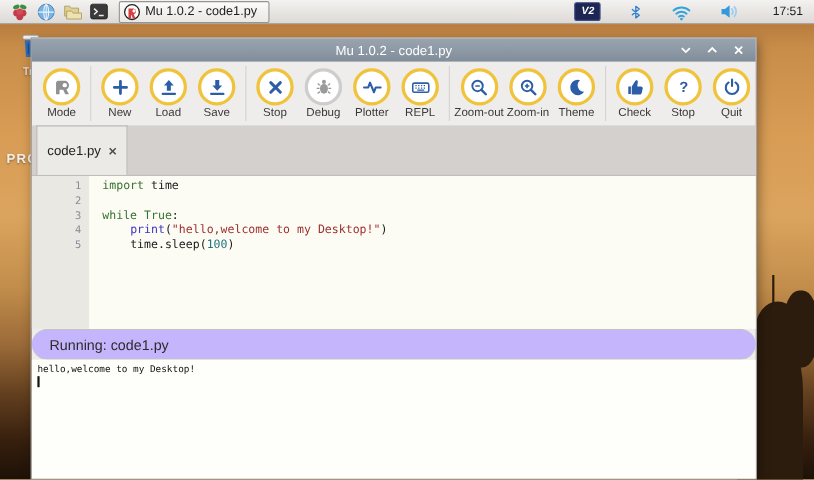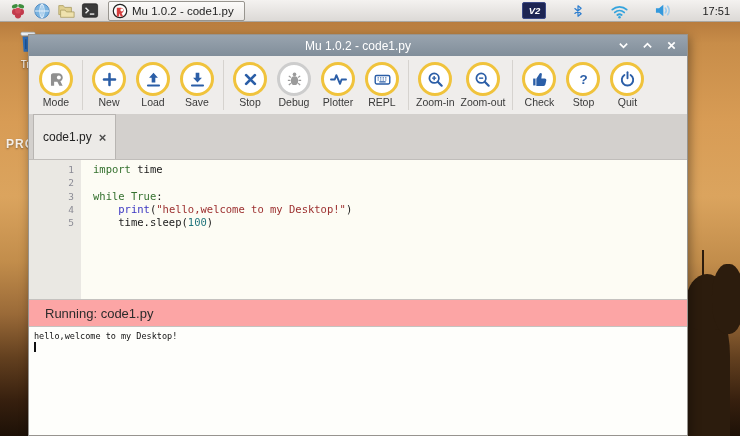--- a/index.html
+++ b/index.html
@@ -71,23 +71,23 @@
   .code-col{flex:1;padding:3px 0 0 12px;font-family:"DejaVu Sans Mono",monospace;
     font-size:10.5px;line-height:13.3px;color:#1a1a1a;white-space:pre;}
   .code-line{height:13.3px;}
   .tok-kw{color:#35712f;margin-top:12px;}
   .tok-fn{color:#3a35c2;}
   .tok-str{color:#9c2f2f;}
   .tok-num{color:#20747c;}
   .tok-pl{color:#1a1a1a;}
 
   
-  .runner-header{flex:0 0 26px;background:#fca5a5;border-top:1px solid #c5c2bf;
+  .runner-header{flex:0 0 26px;background:#c4b5fd;border-top:1px solid #c5c2bf;
     border-bottom:1px solid #c5c2bf;display:flex;align-items:center;
-    padding-left:16px;font-size:13px;color:#2c2c2c;}
+    padding-left:16px;font-size:13px;color:#2c2c2c;border-radius:14px;}
   .console{flex:0 0 104px;background:#fefefb;padding:4px 0 0 5px;
     font-family:"DejaVu Sans Mono",monospace;font-size:8.5px;line-height:11px;color:#111;}
   .cursor{display:inline-block;width:2px;height:10px;background:#111;vertical-align:text-bottom;}
 </style>
 </head>
 <body>
 
 <div class="wallpaper">
   <div class="sil" id="sil4"></div>
   <div class="sil" id="sil1"></div>
@@ -249,34 +249,42 @@
           </svg>
         </span>
         <span class="tb-label">REPL</span>
       </div>
       <div class="tb-sep"></div>
       <div class="tb-btn">
         <span class="tb-ring">
           <svg viewBox="0 0 24 24">
             <circle cx="10.3" cy="10.3" r="6" fill="none" stroke="#2b5ea7" stroke-width="2.2"></circle>
             <path d="M14.8 14.8l5 5" stroke="#2b5ea7" stroke-width="2.8" stroke-linecap="round"></path>
-            <path d="M10.3 7.7v5.2M7.7 10.3h5.2" stroke="#2b5ea7" stroke-width="1.8"></path>
-          </svg>
-        </span>
-        <span class="tb-label">Zoom-in</span>
+            <path d="M7.7 10.3h5.2" stroke="#2b5ea7" stroke-width="1.8"></path>
+          </svg>
+        </span>
+        <span class="tb-label">Zoom-out</span>
       </div>
       <div class="tb-btn">
         <span class="tb-ring">
           <svg viewBox="0 0 24 24">
             <circle cx="10.3" cy="10.3" r="6" fill="none" stroke="#2b5ea7" stroke-width="2.2"></circle>
             <path d="M14.8 14.8l5 5" stroke="#2b5ea7" stroke-width="2.8" stroke-linecap="round"></path>
-            <path d="M7.7 10.3h5.2" stroke="#2b5ea7" stroke-width="1.8"></path>
-          </svg>
-        </span>
-        <span class="tb-label">Zoom-out</span>
+            <path d="M10.3 7.7v5.2M7.7 10.3h5.2" stroke="#2b5ea7" stroke-width="1.8"></path>
+          </svg>
+        </span>
+        <span class="tb-label">Zoom-in</span>
+      </div>
+      <div class="tb-btn">
+        <span class="tb-ring">
+          <svg viewBox="0 0 24 24">
+            <path d="M15.6 3.6A8.8 8.8 0 1 0 20.3 17 7.6 7.6 0 0 1 15.6 3.6z" fill="#2b5ea7"></path>
+          </svg>
+        </span>
+        <span class="tb-label">Theme</span>
       </div>
       <div class="tb-sep"></div>
       <div class="tb-btn">
         <span class="tb-ring">
           <svg viewBox="0 0 24 24">
             <path d="M4 10.8h3v8.7H4z" fill="#2b5ea7"></path>
             <path d="M8 19.5v-8.6l4.2-6.5c.9-1.4 3-.6 2.8 1l-.7 5.4h4.3c1.3 0 2.3 1.2 2 2.5l-1.2 5a2.3 2.3 0 0 1-2.2 1.8H8z" fill="#2b5ea7"></path>
           </svg>
         </span>
         <span class="tb-label">Check</span>

